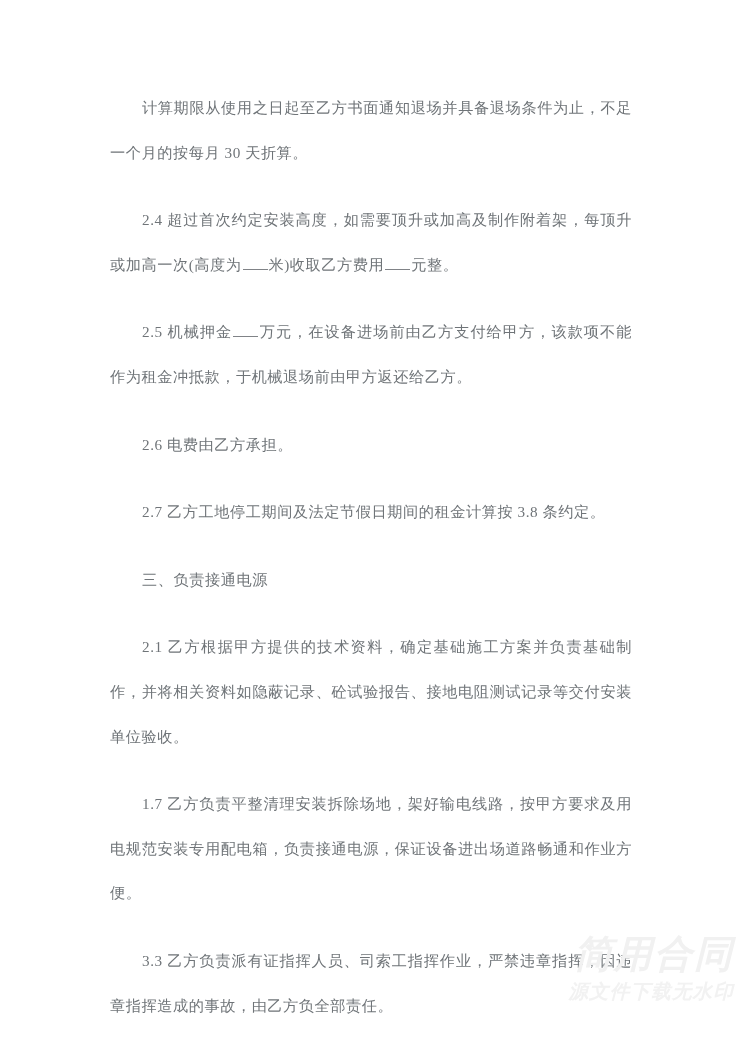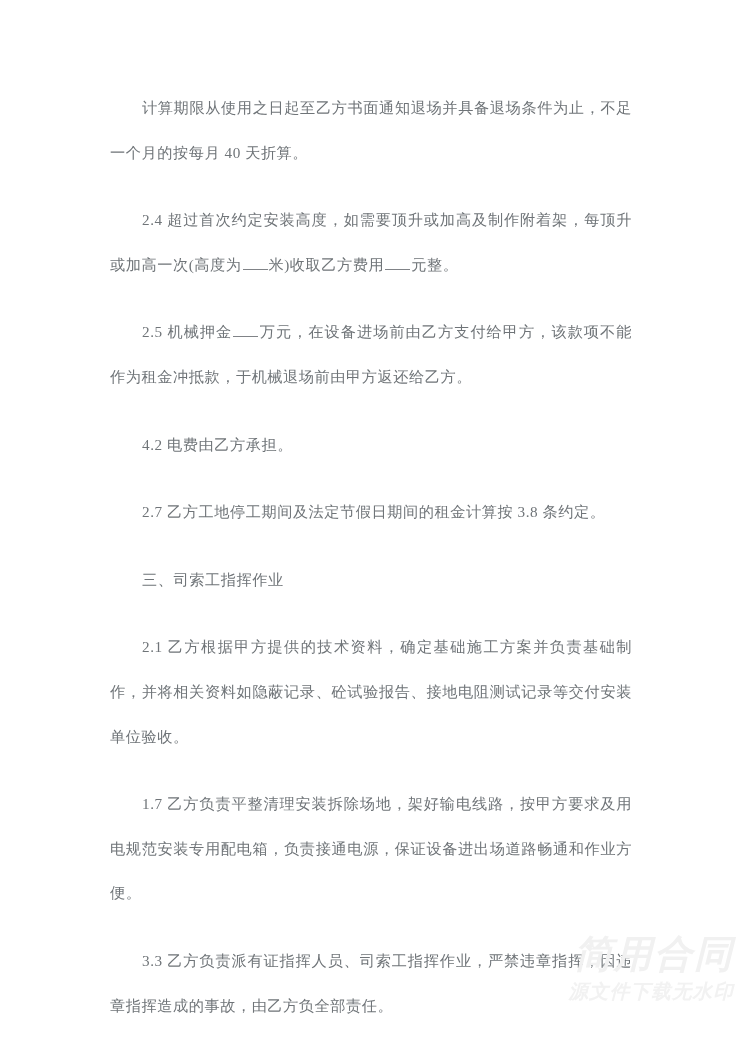--- a/index.html
+++ b/index.html
@@ -80,26 +80,26 @@
     margin-top: 3px;
     white-space: nowrap;
   }
 </style>
 </head>
 <body>
 
 <div class="page">
 
   <div class="doc-body">
-      <p class="para">计算期限从使用之日起至乙方书面通知退场并具备退场条件为止，不足一个月的按每月 40 天折算。</p>
+      <p class="para">计算期限从使用之日起至乙方书面通知退场并具备退场条件为止，不足一个月的按每月 30 天折算。</p>
       <p class="para">2.4 超过首次约定安装高度，如需要顶升或加高及制作附着架，每顶升或加高一次(高度为<span class="blank w-short"></span>米)收取乙方费用<span class="blank w-short"></span>元整。</p>
       <p class="para">2.5 机械押金<span class="blank w-short"></span>万元，在设备进场前由乙方支付给甲方，该款项不能作为租金冲抵款，于机械退场前由甲方返还给乙方。</p>
-      <p class="para">4.2 电费由乙方承担。</p>
+      <p class="para">2.6 电费由乙方承担。</p>
       <p class="para">2.7 乙方工地停工期间及法定节假日期间的租金计算按 3.8 条约定。</p>
-      <p class="para heading">三、司索工指挥作业</p>
+      <p class="para heading">三、负责接通电源</p>
       <p class="para">2.1 乙方根据甲方提供的技术资料，确定基础施工方案并负责基础制作，并将相关资料如隐蔽记录、砼试验报告、接地电阻测试记录等交付安装单位验收。</p>
       <p class="para">1.7 乙方负责平整清理安装拆除场地，架好输电线路，按甲方要求及用电规范安装专用配电箱，负责接通电源，保证设备进出场道路畅通和作业方便。</p>
       <p class="para">3.3 乙方负责派有证指挥人员、司索工指挥作业，严禁违章指挥，因违章指挥造成的事故，由乙方负全部责任。</p>
     </div>
 
   <div class="watermark">
     <div class="wm-main">简用合同</div>
     <div class="wm-sub">源文件下载无水印</div>
   </div>
 

